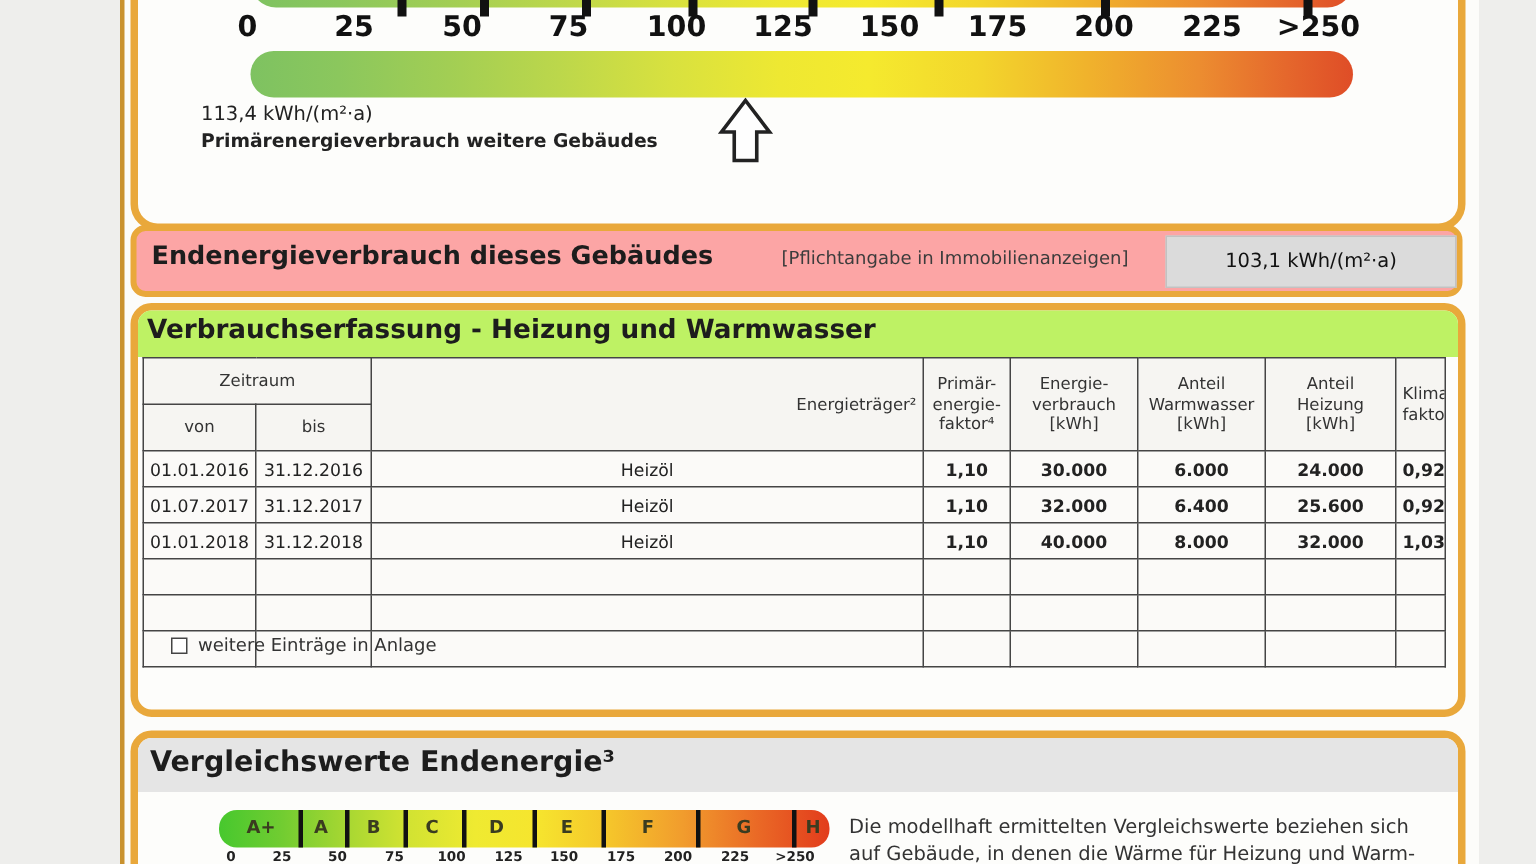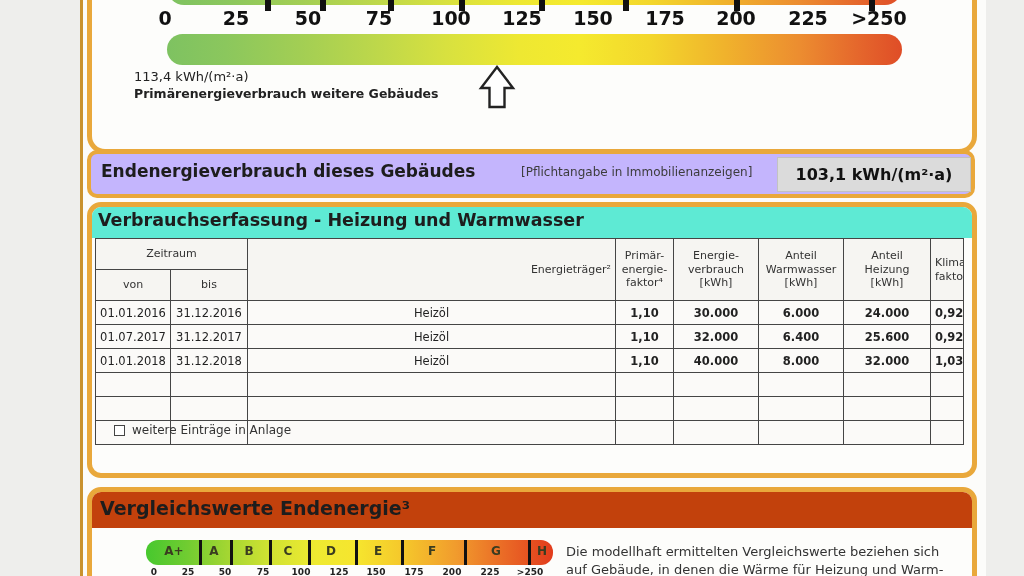--- a/index.html
+++ b/index.html
@@ -20,49 +20,49 @@
   #top-ticks{position:absolute;left:0;top:30px;width:900px;height:26px;}
   .tick-num{position:absolute;transform:translateX(-50%);font-size:19px;
     font-weight:bold;color:#111;white-space:nowrap;}
   #value-arrow{position:absolute;left:386px;top:88px;}
   #primary-value{position:absolute;left:42px;top:92px;font-size:13px;
     font-weight:normal;color:#222;line-height:1.3;}
   #primary-caption{position:absolute;left:42px;top:109px;font-size:12.5px;
     font-weight:bold;color:#222;}
   
   #sec-endenergie{left:4px;width:880px;top:150px;height:40px;border-radius:10px;
-    border-width:4px;background:#c4b5fd;}
+    border-width:4px;background:#fca5a5;}
   #ee-title{position:absolute;left:10px;top:7px;font-size:17px;font-weight:bold;color:#1d1d1d;white-space:nowrap;}
   #ee-note{position:absolute;left:430px;top:11px;font-size:12px;color:#3c3c3c;white-space:nowrap;}
   #ee-value-box{position:absolute;left:686px;top:3px;width:192px;height:33px;
     background:#dbdbdb;border:1px solid #c2c2c2;display:flex;align-items:center;justify-content:center;}
-  #ee-value{font-size:16px;font-weight:bold;color:#111;}
+  #ee-value{font-size:13px;font-weight:normal;color:#111;}
   
   #sec-verbrauch{left:4px;width:880px;top:202px;height:266px;border-radius:14px;}
-  #vb-titleband{position:absolute;left:0;top:0;width:100%;height:31px;background:#5eead4;
+  #vb-titleband{position:absolute;left:0;top:0;width:100%;height:31px;background:#bef264;
     border-radius:9px 9px 0 0;}
   #vb-title{position:absolute;left:6px;top:3px;font-size:17.5px;font-weight:bold;color:#1d1d1d;white-space:nowrap;}
   #consumption-table{position:absolute;left:3px;top:31px;border-collapse:collapse;
     table-layout:fixed;width:868px;background:#fbfaf8;font-size:11.5px;color:#222;}
   #consumption-table th,#consumption-table td{border:1.6px solid #454545;
     padding:0 4px;overflow:hidden;white-space:pre-line;}
   #consumption-table th{font-weight:normal;font-size:11px;color:#333;
     background:#f6f5f2;text-align:center;line-height:1.25;}
   th.no-bottom{border-bottom:none;}
   tr.sub th{border-top:none;height:30px;vertical-align:middle;}
   tr.hdr th{height:30px;}
   tr.hdr th[rowspan]{height:60px;}
   #consumption-table td{height:23px;text-align:center;}
   td.c{text-align:center;} td.l{text-align:left;padding-left:8px;} td.r{text-align:right;font-weight:bold;}
   #checkbox-row{position:absolute;left:22px;top:216px;font-size:12px;color:#333;
     display:flex;align-items:center;gap:7px;}
   #checkbox-box{width:9px;height:9px;border:1.5px solid #444;background:#fff;}
   
   #sec-vergleich{left:4px;width:880px;top:487px;height:130px;border-radius:14px;}
-  #vg-titleband{position:absolute;left:0;top:0;width:100%;height:36px;background:#c2410c;
+  #vg-titleband{position:absolute;left:0;top:0;width:100%;height:36px;background:#e5e5e5;
     border-radius:9px 9px 0 0;}
   #vg-title{position:absolute;left:8px;top:5px;font-size:19px;font-weight:bold;color:#1d1d1d;white-space:nowrap;}
   #mini-band{position:absolute;left:54px;top:48px;width:407px;height:25px;border-radius:12px;
     background:linear-gradient(90deg,#47c82e 0%,#70cc31 10%,#a3d632 20%,#cfe232 30%,
       #efea31 42%,#f6e52e 52%,#f5c52b 64%,#f19c2d 76%,#ea6a26 88%,#e23c1c 100%);}
   .mini-letter{position:absolute;top:4px;transform:translateX(-50%);
     font-size:12px;font-weight:bold;color:#3a3c20;}
   .mini-bar{position:absolute;top:0;width:3px;height:25px;background:#111;}
   #mini-ticks{position:absolute;left:54px;top:75px;width:420px;height:12px;}
   .mini-tick{position:absolute;transform:translateX(-50%);font-size:9px;

